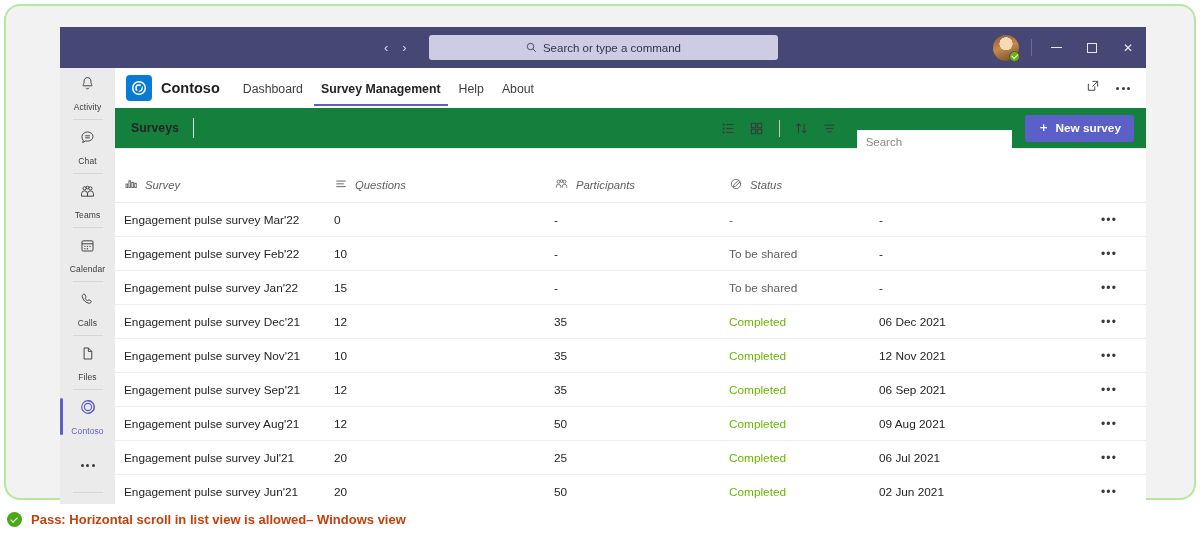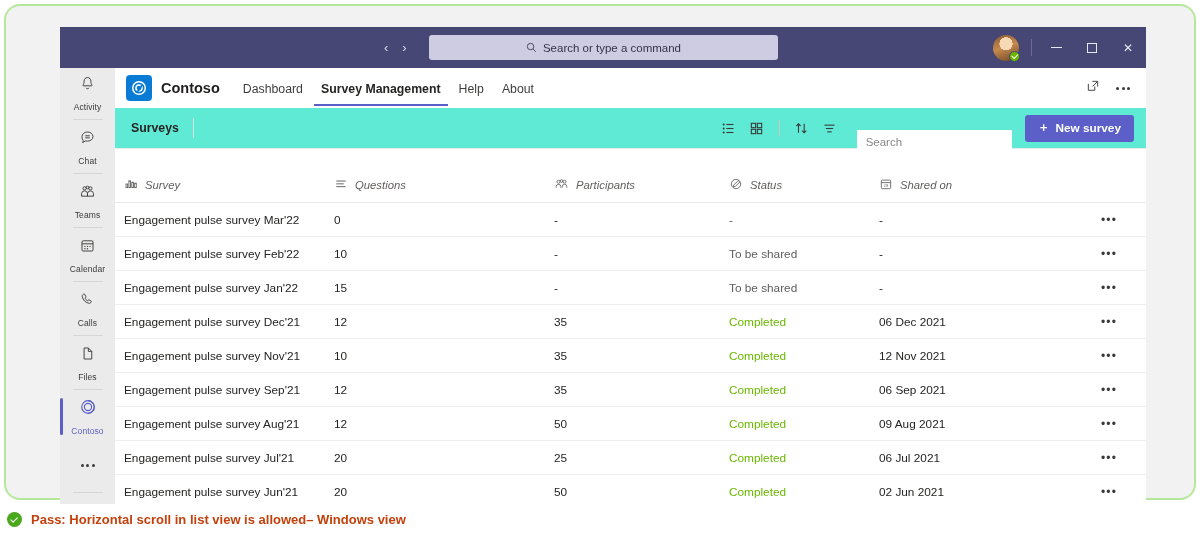--- a/index.html
+++ b/index.html
@@ -113,21 +113,21 @@
   }
   .app-tab.active { font-weight: bold; color: #252423; }
   .app-tab.active::after {
     content: ""; position: absolute; left: 2px; right: 2px; bottom: 0;
     height: 2px; background: #5b5fc7;
   }
   #app-header-right { margin-left: auto; display: flex; align-items: center; gap: 16px; padding-right: 6px; }
   
   #cmdbar {
     position: absolute; left: 0; top: 40px; width: 100%; height: 41px;
-    background: #5eead4; display: flex; align-items: center;
+    background: #15803d; display: flex; align-items: center;
     padding-left: 16px; border-bottom: 1px solid #edebe9;
   }
   #panel-title { font-size: 12.3px; font-weight: bold; color: #252423; padding-right: 14px; }
   #panel-divider { width: 1px; height: 20px; background: #e0dedc; }
   #cmd-right { margin-left: auto; display: flex; align-items: center; gap: 0; padding-right: 12px; }
   .cmd-ico {
     width: 28px; height: 28px; display: flex; align-items: center; justify-content: center;
     color: #3b3a39;
   }
   .cmd-sep { width: 1px; height: 17px; background: #c8c6c4; margin: 0 8px; }
@@ -427,30 +427,20 @@
           </div>
           <div class="th c-status">
             <span>
               <svg width="14" height="14" viewBox="0 0 18 18">
                   <circle cx="9" cy="9" r="6" fill="none" stroke="#605e5c" stroke-width="1.1"></circle>
                   <path d="M11.8 4.6L6.2 10.2 5.6 12.8l2.6-.7 5.6-5.6z" fill="none" stroke="#605e5c" stroke-width="1.1"></path>
                 </svg>
             </span>
             <span>Status</span>
           </div>
-          <div class="th c-shared">
-            <span>
-              <svg width="14" height="14" viewBox="0 0 18 18">
-                  <rect x="3" y="4" width="12" height="11" rx="1.2" fill="none" stroke="#605e5c" stroke-width="1.1"></rect>
-                  <line x1="3" y1="7.2" x2="15" y2="7.2" stroke="#605e5c" stroke-width="1.1"></line>
-                  <text x="9" y="12.6" font-size="5" fill="#605e5c" text-anchor="middle" font-family="Liberation Sans, sans-serif">18</text>
-                </svg>
-            </span>
-            <span>Shared on</span>
-          </div>
           <div class="c-more"></div>
         </div>
         <div id="tbody">
             <div class="trow">
               <div class="c-survey">Engagement pulse survey Mar'22</div>
               <div class="c-questions">0</div>
               <div class="c-participants">-</div>
               <div class="c-status status-plain">-</div>
               <div class="c-shared">-</div>
               <div class="c-more">

